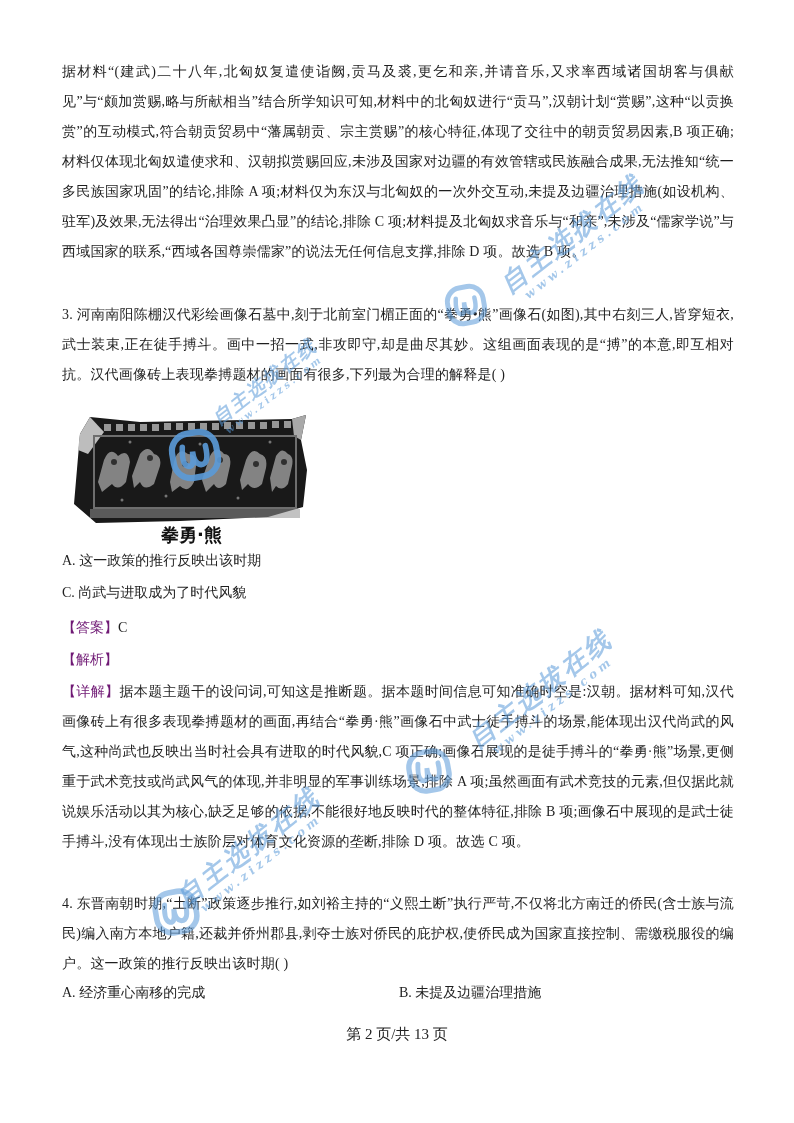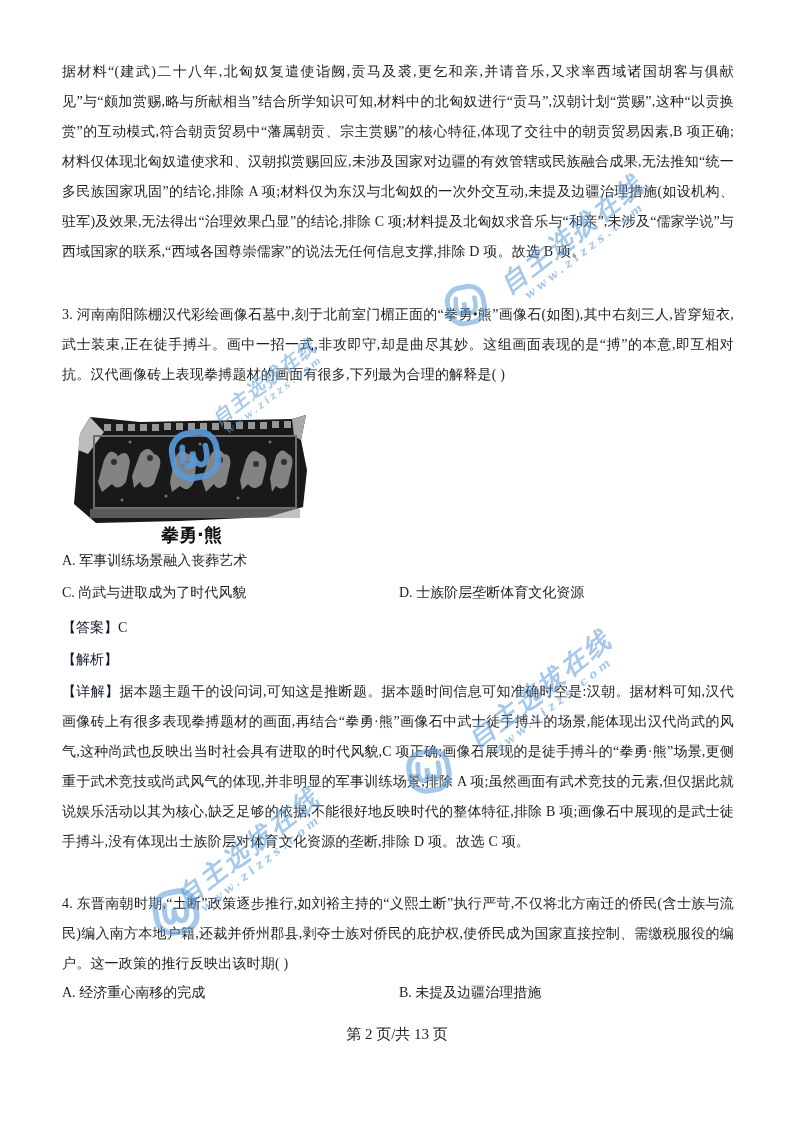--- a/index.html
+++ b/index.html
@@ -12,21 +12,21 @@
     font-family:"Liberation Serif","DejaVu Serif",serif;
     color:#1f1f1f;
     padding-left:42px;
   }
   .blk{
     position:absolute;left:62px;width:672px;
     font-size:14px;line-height:30px;
     text-align:justify;
     letter-spacing:0.2px;
   }
-  .label-blue{color:#0f172a;}
+  .label-blue{color:#701a75;}
   .ansline{position:absolute;left:62px;font-size:14px;line-height:30px;}
   .optrow{position:absolute;left:62px;width:672px;font-size:14px;line-height:30px;}
   .optrow .opt2{position:absolute;left:337px;top:0;}
   .relief-wrap{position:absolute;left:70px;top:412px;width:243px;height:114px;}
   .relief-cap{
     position:absolute;left:70px;top:526px;width:243px;
     text-align:center;font-family:"DejaVu Sans","Liberation Sans",sans-serif;
     font-weight:bold;font-size:18px;line-height:18px;color:#111;
   }
   .footer{
@@ -103,25 +103,24 @@
         <circle cx="130" cy="32" r="1.5"></circle>
           <circle cx="168" cy="86" r="1.5"></circle>
         <circle cx="200" cy="30" r="1.5"></circle>
           <circle cx="52" cy="88" r="1.5"></circle>
       </g>
     </svg>
   </div>
   <div class="relief-cap">拳勇·熊</div>
 
   <div class="optrow" style="top:546px;">
-    <span><span>A.</span>&nbsp;<span>军事训练场景融入丧葬艺术</span></span>
+    <span><span>A.</span>&nbsp;<span>这一政策的推行反映出该时期</span></span>
   </div>
   <div class="optrow" style="top:578px;">
     <span><span>C.</span>&nbsp;<span>尚武与进取成为了时代风貌</span></span>
-    <span class="opt2"><span>D.</span>&nbsp;<span>士族阶层垄断体育文化资源</span></span>
   </div>
 
   <div class="ansline" style="top:613px;">
     <span class="label-blue">【答案】</span><span>C</span>
   </div>
   <div class="ansline" style="top:645px;">
     <span class="label-blue">【解析】</span>
   </div>
 
   <div class="blk" style="top:677px;">

